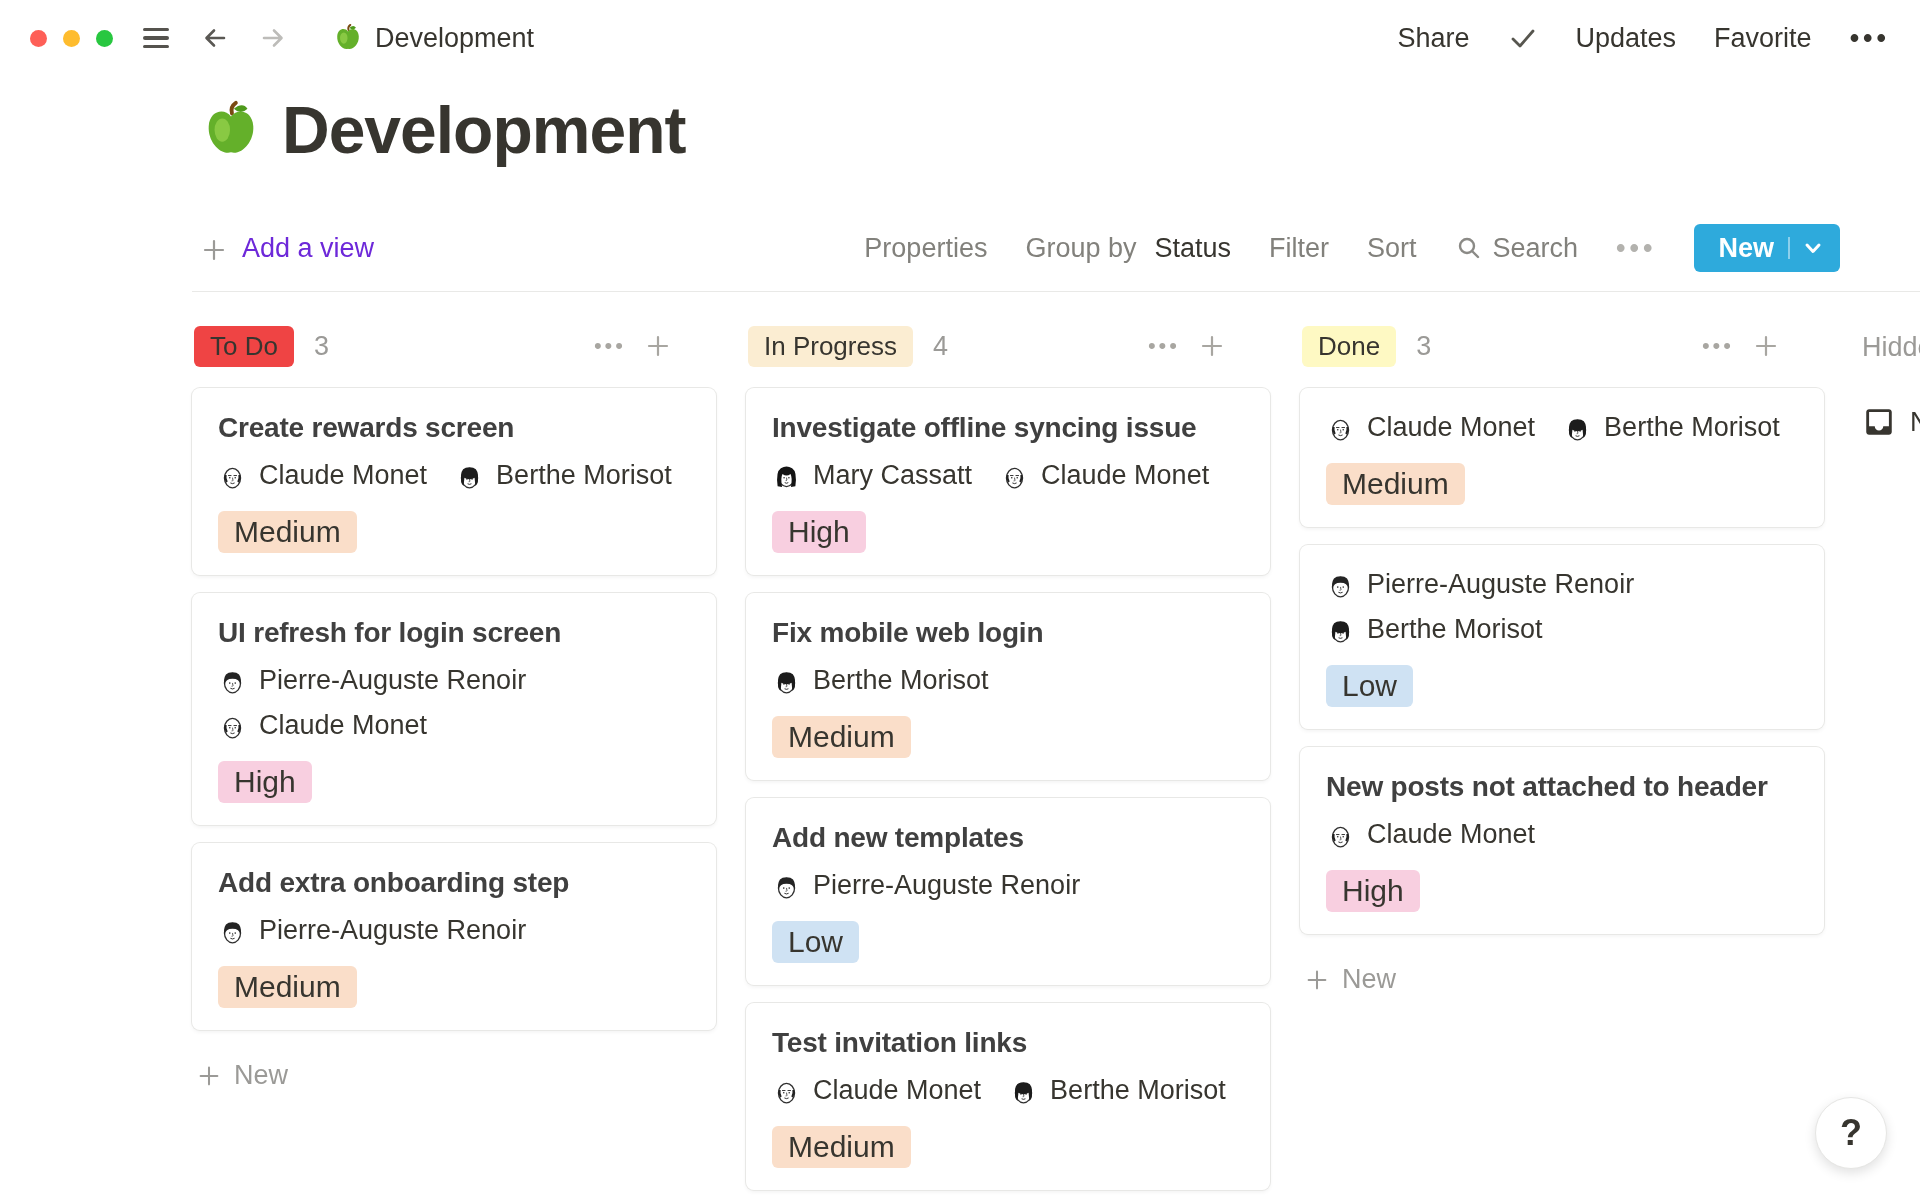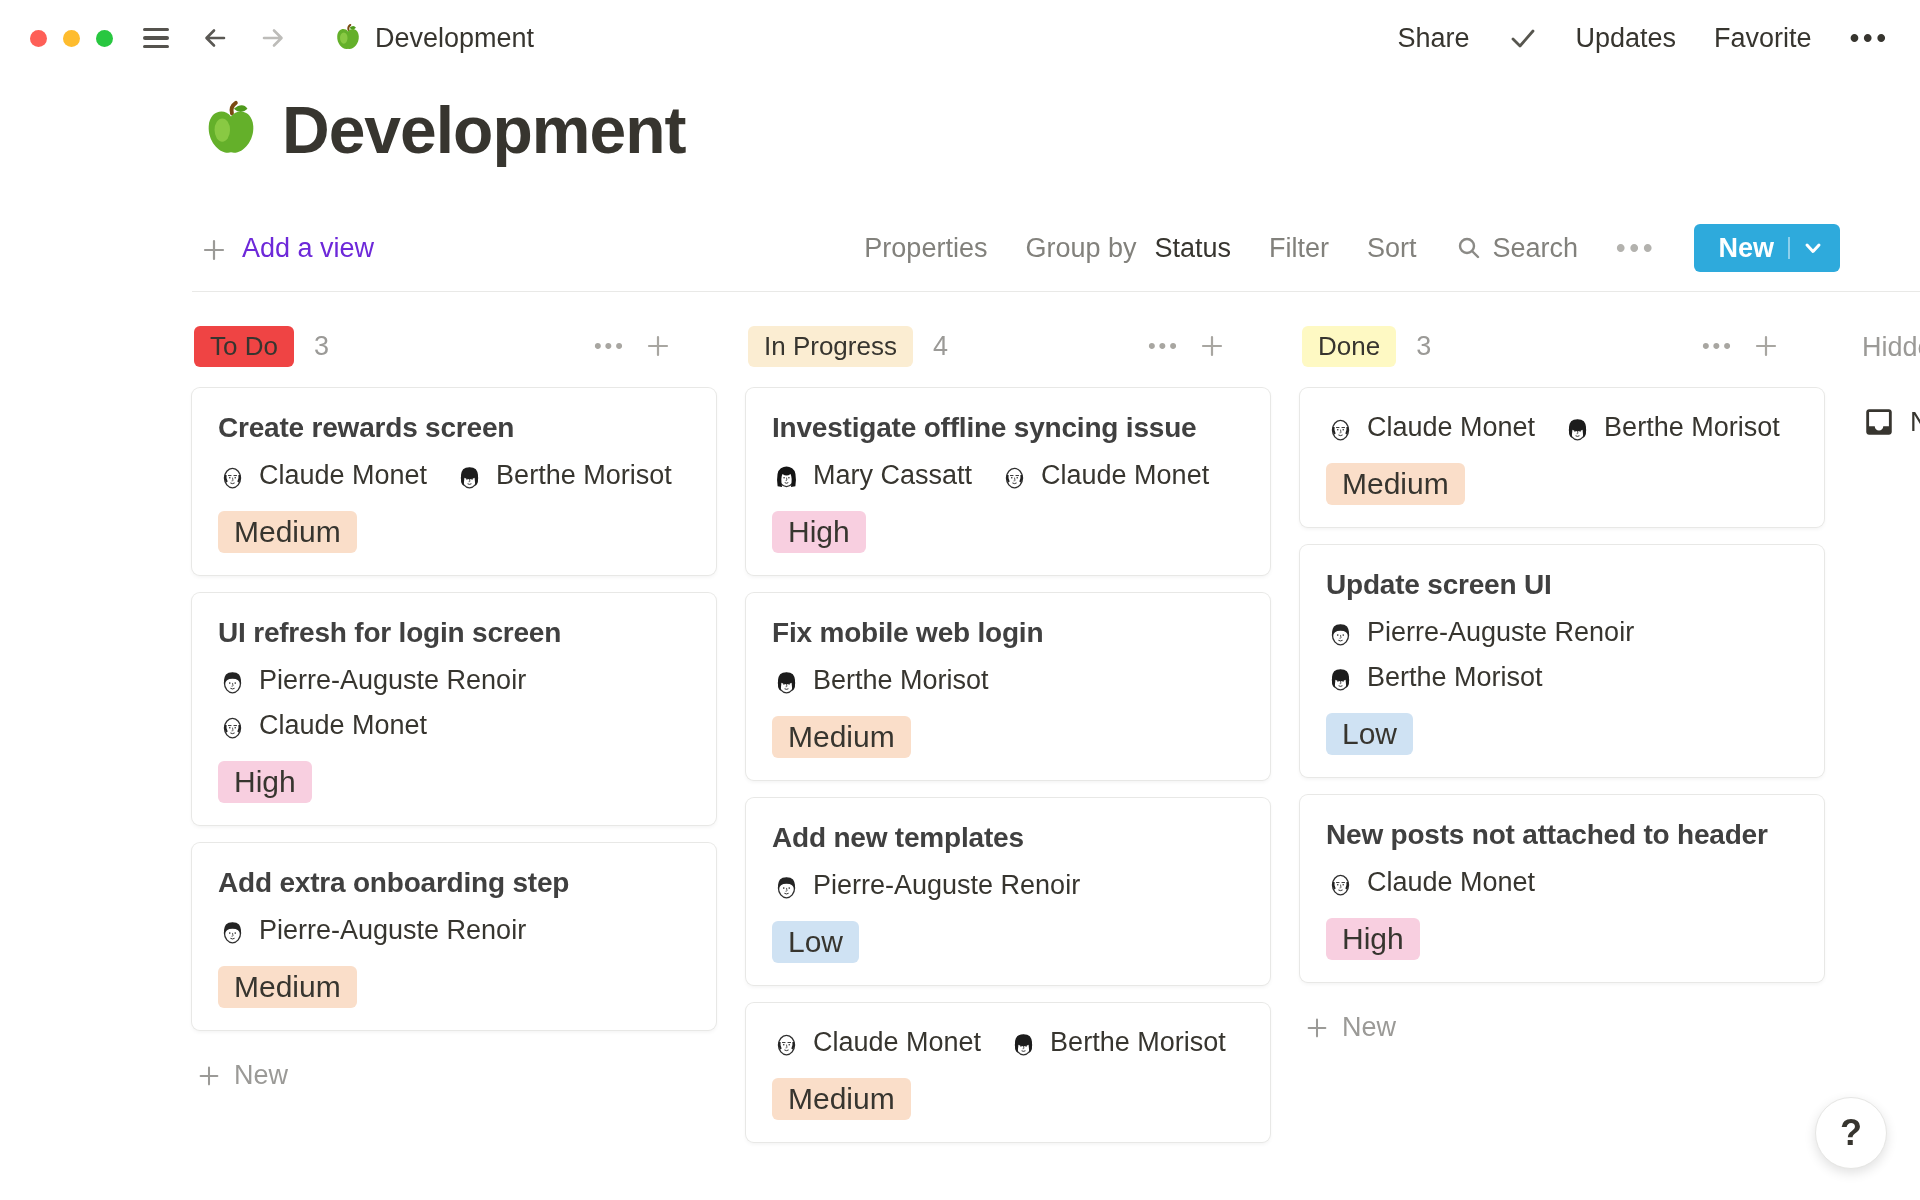--- a/index.html
+++ b/index.html
@@ -349,20 +349,21 @@
                     <use href="#av-renoir"></use>
                   </svg>
                   <span class="pname">Pierre-Auguste Renoir</span>
                 </span>
               </div>
             </div>
     <span class="tag" style="background: rgb(207, 226, 243);">Low</span>
   </article>
 
   <article class="card">
+    <h3 class="card-title">Test invitation links</h3>
     <div class="people">
               <div class="person-row">
                 <span class="person">
                   <svg class="avatar">
                     <use href="#av-monet"></use>
                   </svg>
                   <span class="pname">Claude Monet</span>
                 </span>
                 <span class="person">
                   <svg class="avatar">
@@ -404,21 +405,20 @@
                     <use href="#av-morisot"></use>
                   </svg>
                   <span class="pname">Berthe Morisot</span>
                 </span>
               </div>
             </div>
     <span class="tag" style="background: rgb(250, 222, 201);">Medium</span>
   </article>
 
   <article class="card">
-    <h3 class="card-title">Update screen UI</h3>
     <div class="people">
               <div class="person-row">
                 <span class="person">
                   <svg class="avatar">
                     <use href="#av-renoir"></use>
                   </svg>
                   <span class="pname">Pierre-Auguste Renoir</span>
                 </span>
               </div>
               <div class="person-row">

